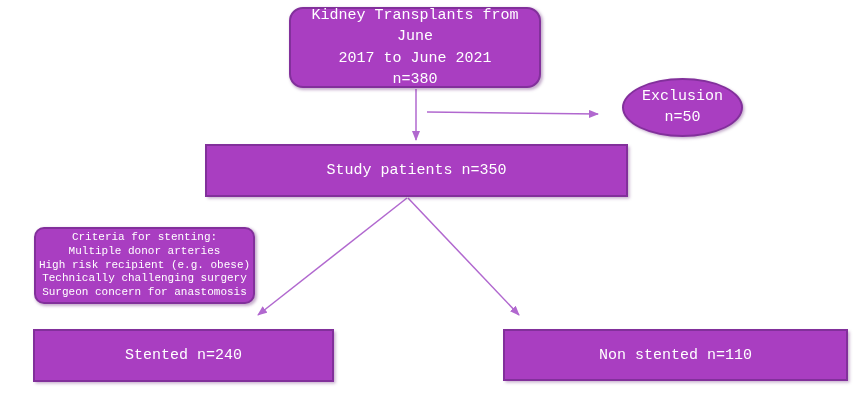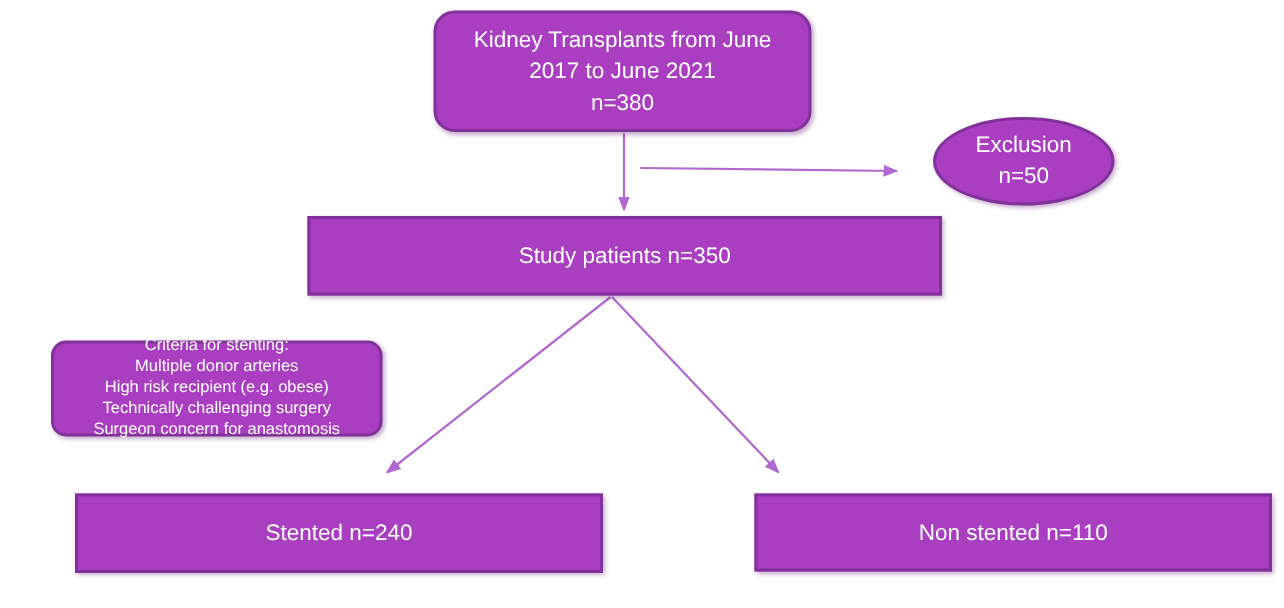--- a/index.html
+++ b/index.html
@@ -12,21 +12,21 @@
   html, body {
     margin: 0;
     padding: 0;
     background: var(--background);
   }
   .canvas {
     position: relative;
     width: 856px;
     height: 405px;
     background: var(--background);
-    font-family: Liberation Sans, sans-serif;
+    font-family: Liberation Mono, monospace;
     overflow: hidden;
   }
   .arrow-layer {
     position: absolute;
     left: 0;
     top: 0;
     width: 856px;
     height: 405px;
   }
   .arrow-layer line {
@@ -64,27 +64,27 @@
     border-radius: 50%;
     font-size: 15px;
     line-height: 1.35;
   }
   .node-study {
     left: 205px; top: 144px; width: 423px; height: 53px;
     font-size: 15px;
     justify-content: center;
   }
   .node-criteria {
-    left: 34px; top: 227px; width: 221px; height: 64px;
+    left: 34px; top: 227px; width: 221px; height: 77px;
     border-radius: 10px;
     font-size: 11px;
     line-height: 1.26;
   }
   .node-stented {
-    left: 50px; top: 329px; width: 352px; height: 53px;
+    left: 33px; top: 329px; width: 301px; height: 53px;
     font-size: 15px;
   }
   .node-nonstented {
     left: 503px; top: 329px; width: 345px; height: 52px;
     font-size: 15px;
   }
 </style>
 </head>
 <body>
 

